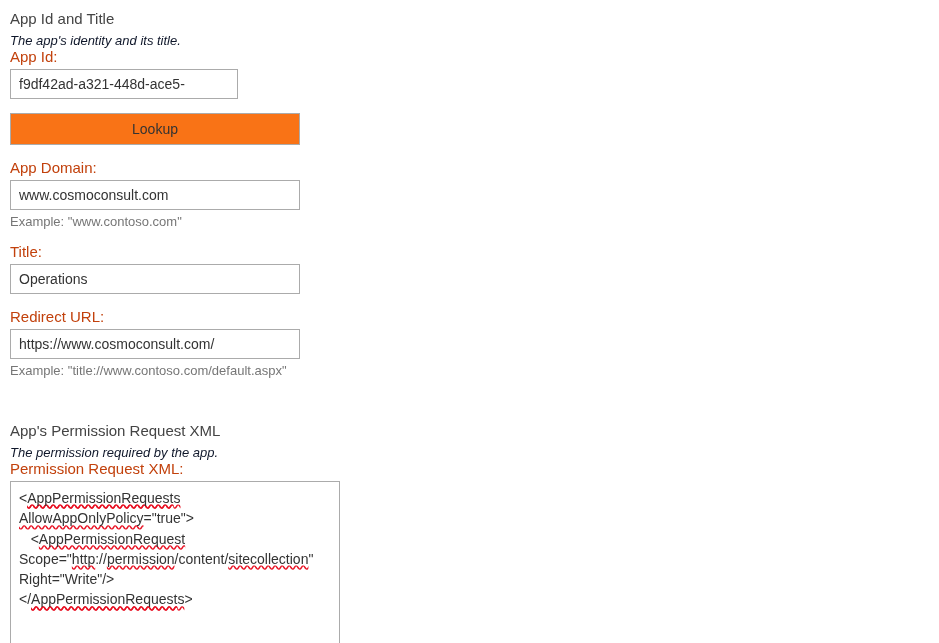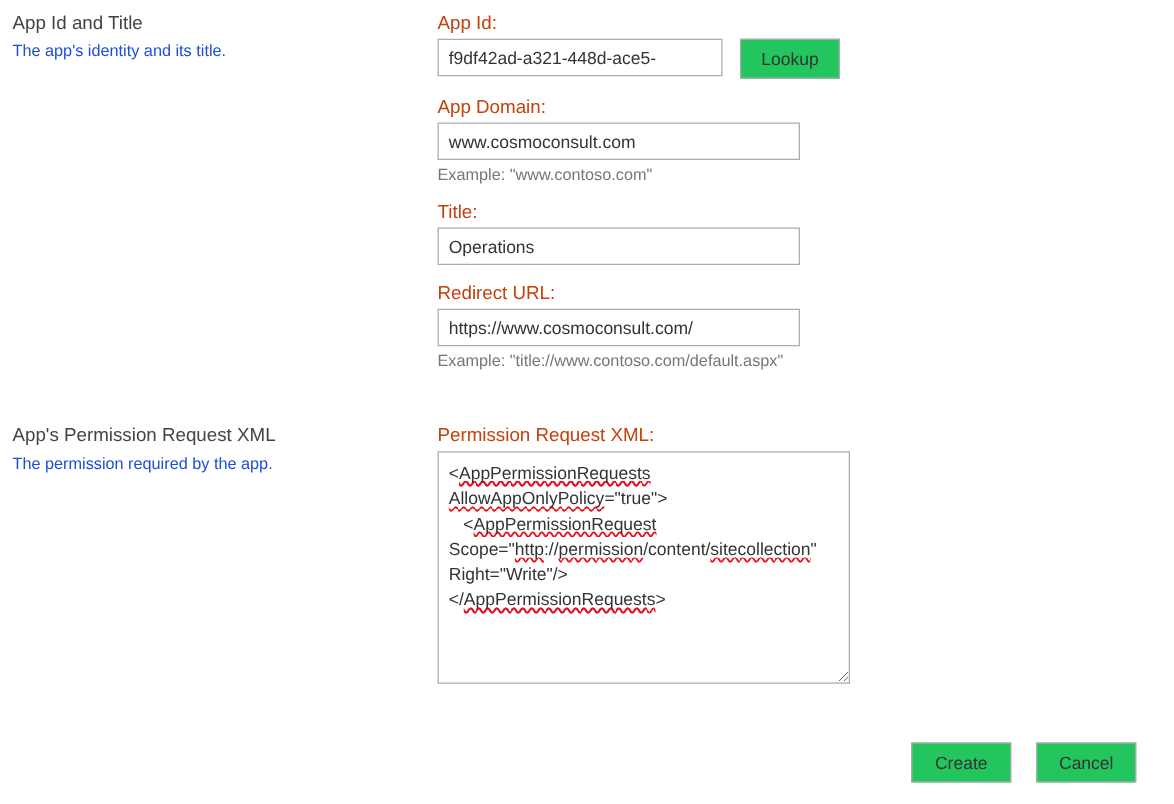--- a/index.html
+++ b/index.html
@@ -1,15 +1,15 @@
 <!DOCTYPE html>
 <html><head>
 <meta charset="utf-8">
 <style>
-  * { box-sizing: border-box; }
+  * { box-sizing: border-box; flex-direction: column; }
   body {
     margin: 0;
     padding: 10px;
     font-family: "Segoe UI", Arial, sans-serif;
     font-size: 14px;
     color: #333;
     background: #fff;
     width: 939px;
   }
   .form-row {
@@ -25,23 +25,24 @@
   .right-col {
     flex: 1;
   }
   .section-title {
     color: #444;
     font-size: 15px;
     margin: 0 0 6px 0;
     font-weight: normal;
   }
   .section-desc {
-    color: #1d4ed8;
+    color: #0f172a;
     font-size: 13px;
     margin: 0;
+    font-style: italic;
   }
   .field-block {
     margin-bottom: 14px;
   }
   .field-label {
     color: #c2410c;
     font-size: 15px;
     margin-bottom: 4px;
   }
   .field-input-row {
@@ -65,21 +66,21 @@
   }
   .hint {
     color: #767676;
     font-size: 13px;
     margin-top: 4px;
   }
   button.std {
     height: 32px;
     min-width: 80px;
     border: 1px solid #ababab;
-    background: #22c55e;
+    background: #f97316;
     font-family: inherit;
     font-size: 14px;
     color: #333;
     padding: 0 16px;
     cursor: pointer;
   }
   textarea.xml {
     width: 330px;
     height: 186px;
     border: 1px solid #ababab;

